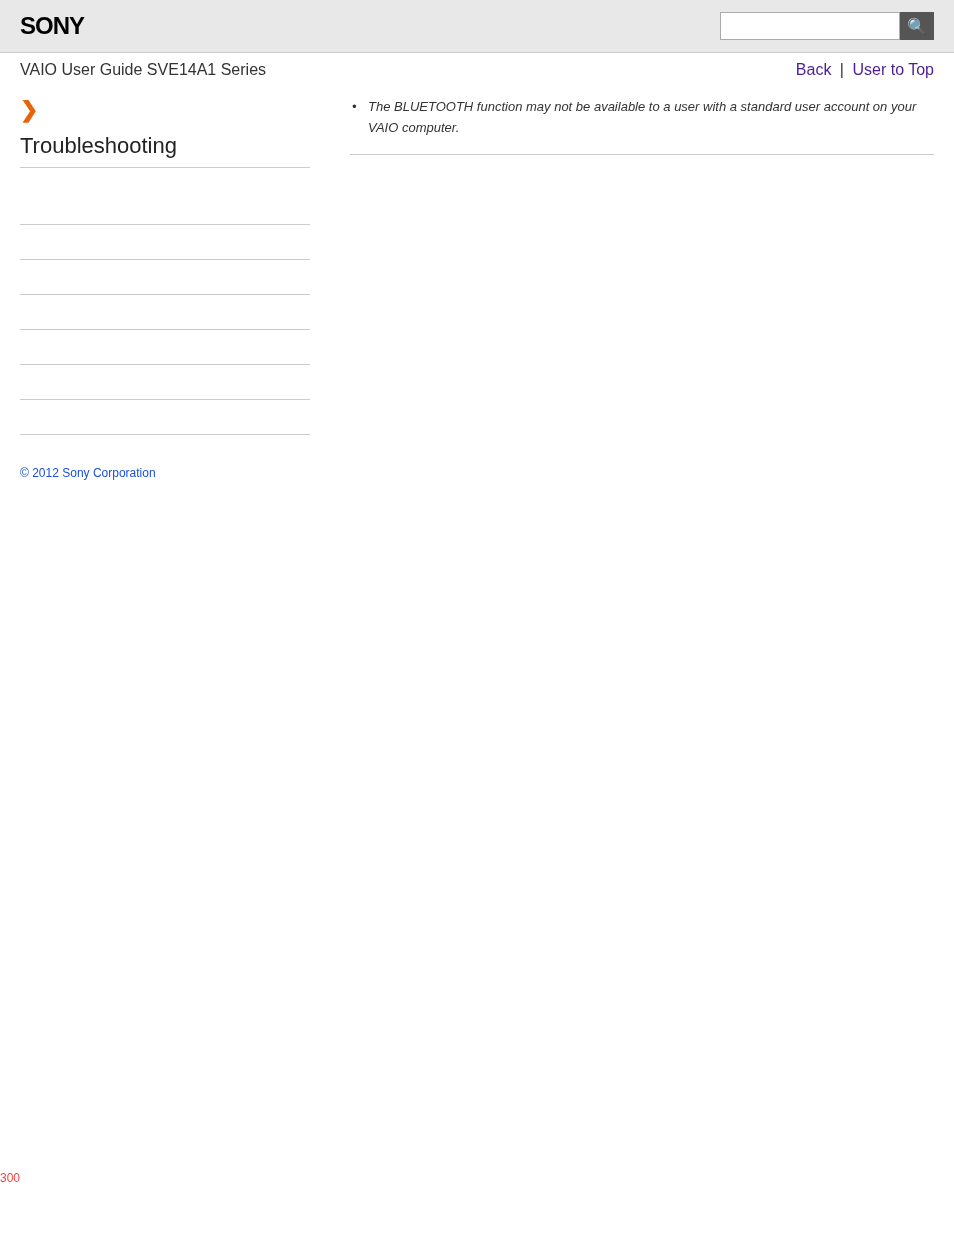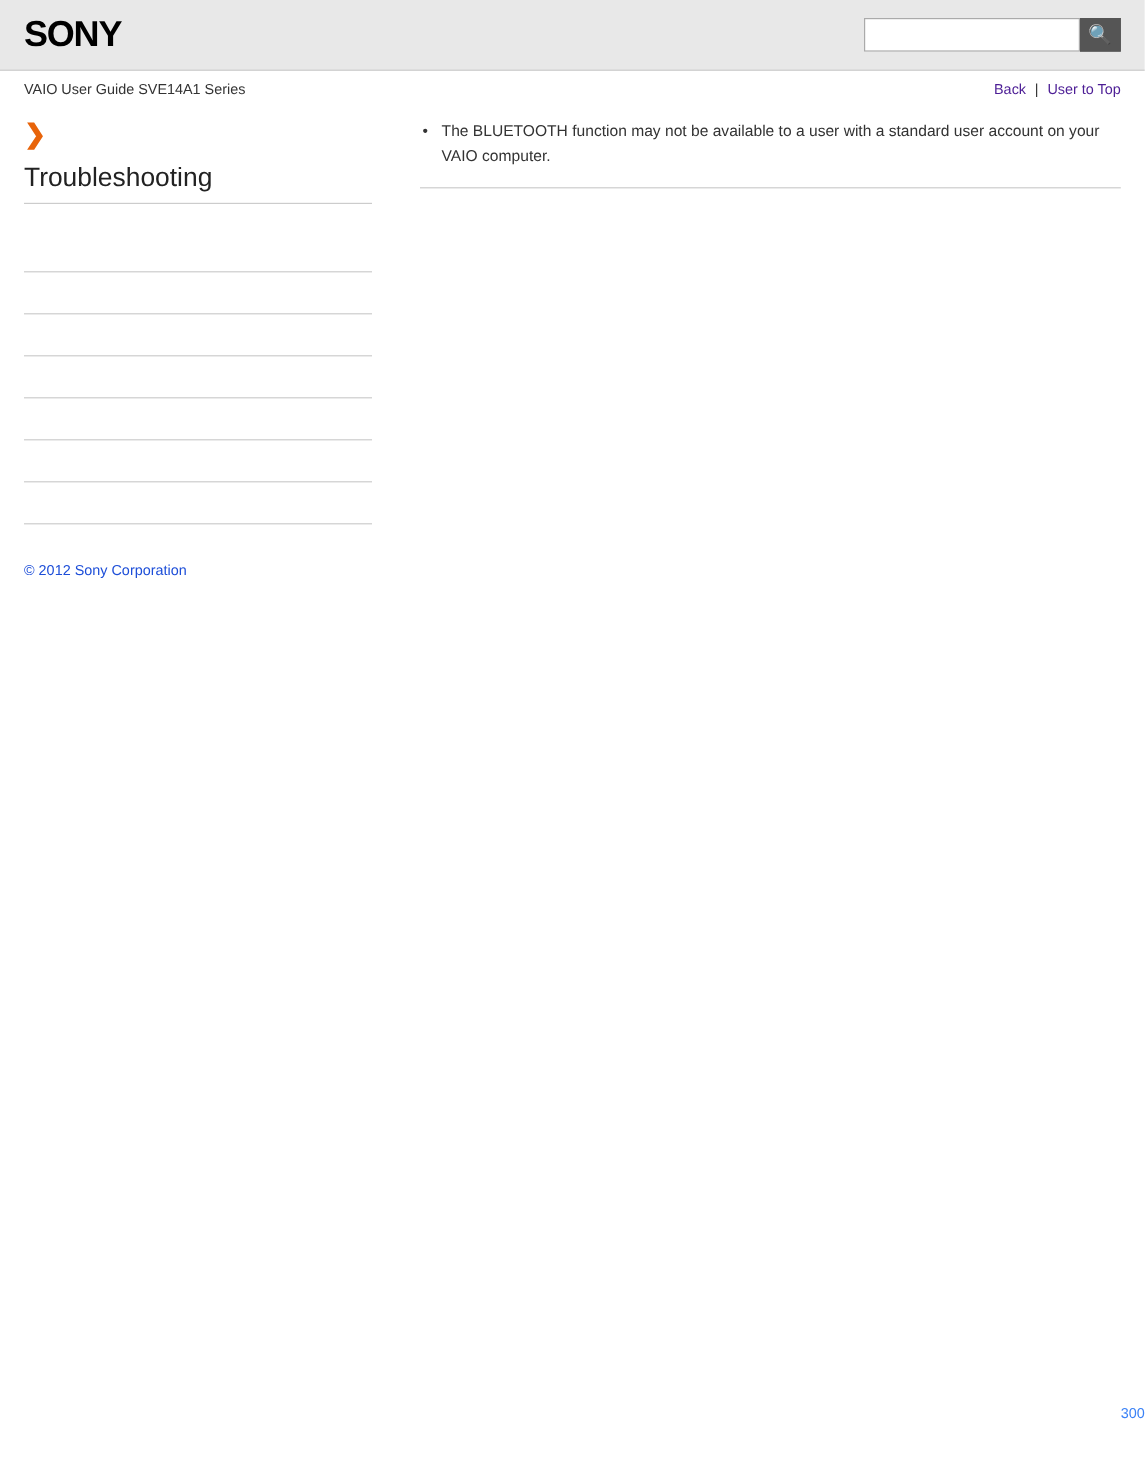--- a/index.html
+++ b/index.html
@@ -21,21 +21,21 @@
     .header {
       background: #e8e8e8;
       padding: 12px 20px;
       display: flex;
       align-items: center;
       justify-content: space-between;
       border-bottom: 1px solid #ccc;
     }
 
     .sony-logo {
-      font-size: 30px;
+      font-size: 24px;
       font-weight: 900;
       font-family: 'Arial Black', Arial, sans-serif;
       color: #000;
       letter-spacing: -1px;
     }
 
     .search-area {
       display: flex;
       align-items: center;
     }
@@ -61,21 +61,21 @@
       color: #fff;
       font-size: 16px;
     }
 
     
     .breadcrumb-bar {
       padding: 8px 20px;
       display: flex;
       justify-content: space-between;
       align-items: center;
-      font-size: 12px;
+      font-size: 16px;
       border-bottom: none;
     }
 
     .breadcrumb-left {
       color: #333;
     }
 
     .breadcrumb-right a {
       color: #4c1d95;
       text-decoration: none;
@@ -135,20 +135,21 @@
     
     .content-area {
       flex: 1;
       padding-left: 20px;
     }
 
     .content-section {
       border-bottom: 1px solid #ccc;
       padding-bottom: 15px;
       margin-bottom: 32px;
+      font-style: italic;
     }
 
     .bullet-list {
       list-style: none;
       padding: 0;
       margin: 0;
     }
 
     .bullet-list li {
       padding-left: 18px;
@@ -180,23 +181,23 @@
       padding: 20px 20px 10px 20px;
     }
 
     .copyright {
       font-size: 12px;
       color: #1d4ed8;
     }
 
     
     .page-number {
-      text-align: right;
-      font-size: 12px;
-      color: #3b82f6;
+      text-align: left;
+      font-size: 12px;
+      color: #ef4444;
       padding: 20px 0;
       position: absolute;
       bottom: 30px;
       left: 0;
       right: 0;
     }
   </style>
 </head>
 <body>
 

